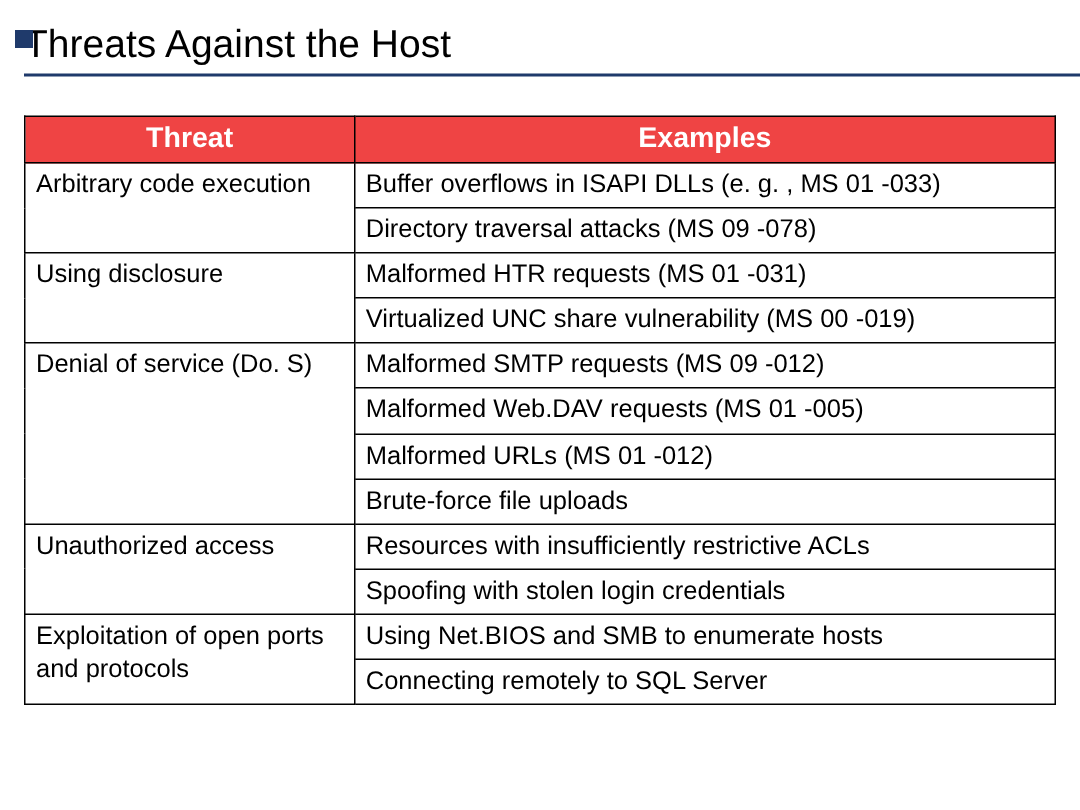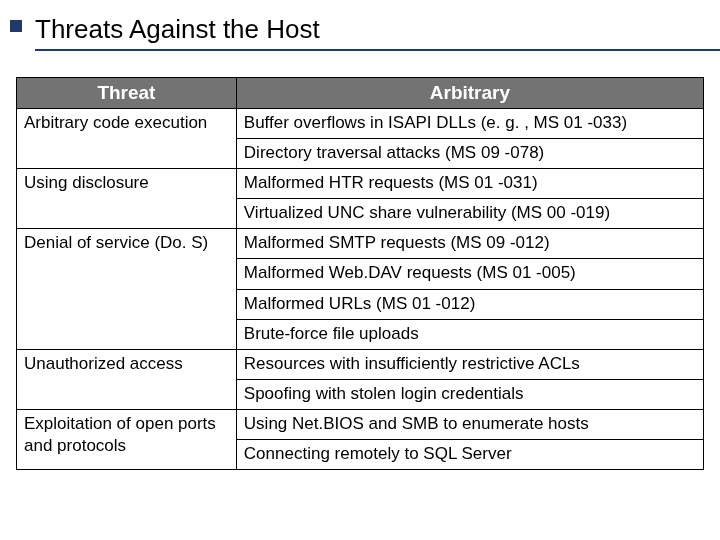--- a/index.html
+++ b/index.html
@@ -6,21 +6,21 @@
   body {
     width: 720px;
     height: 540px;
     background: #fff;
     font-family: Arial, sans-serif;
     position: relative;
     overflow: hidden;
   }
   .title-bar {
     position: relative;
-    padding: 14px 0 8px 35px;
+    padding: 14px 0 8px 16px;
   }
   .title-bullet {
     position: absolute;
     left: 10px;
     top: 20px;
     width: 12px;
     height: 12px;
     background: #1f3a6b;
   }
   .title-text {
@@ -38,21 +38,21 @@
     padding: 18px 16px 10px 16px;
   }
   table {
     width: 100%;
     border-collapse: collapse;
     table-layout: fixed;
   }
   col.c1 { width: 32%; }
   col.c2 { width: 68%; }
   th {
-    background: #737373;
+    background: #ef4444;
     color: #fff;
     font-weight: bold;
     font-size: 19px;
     text-align: center;
     padding: 4px 6px;
     border: 1px solid #000;
   }
   td {
     border: 1px solid #000;
     font-size: 17px;
@@ -74,21 +74,21 @@
 
 <div class="table-wrap">
   <table>
     <colgroup>
         <col class="c1">
         <col class="c2">
       </colgroup>
     <thead>
       <tr>
         <th>Threat</th>
-        <th>Arbitrary</th>
+        <th>Examples</th>
       </tr>
     </thead>
     <tbody id="tbody">
         <tr>
           <td rowspan="2">Arbitrary code execution</td>
           <td>Buffer overflows in ISAPI DLLs (e. g. , MS 01 -033)</td>
         </tr>
         <tr>
           <td>Directory traversal attacks (MS 09 -078)</td>
         </tr>

